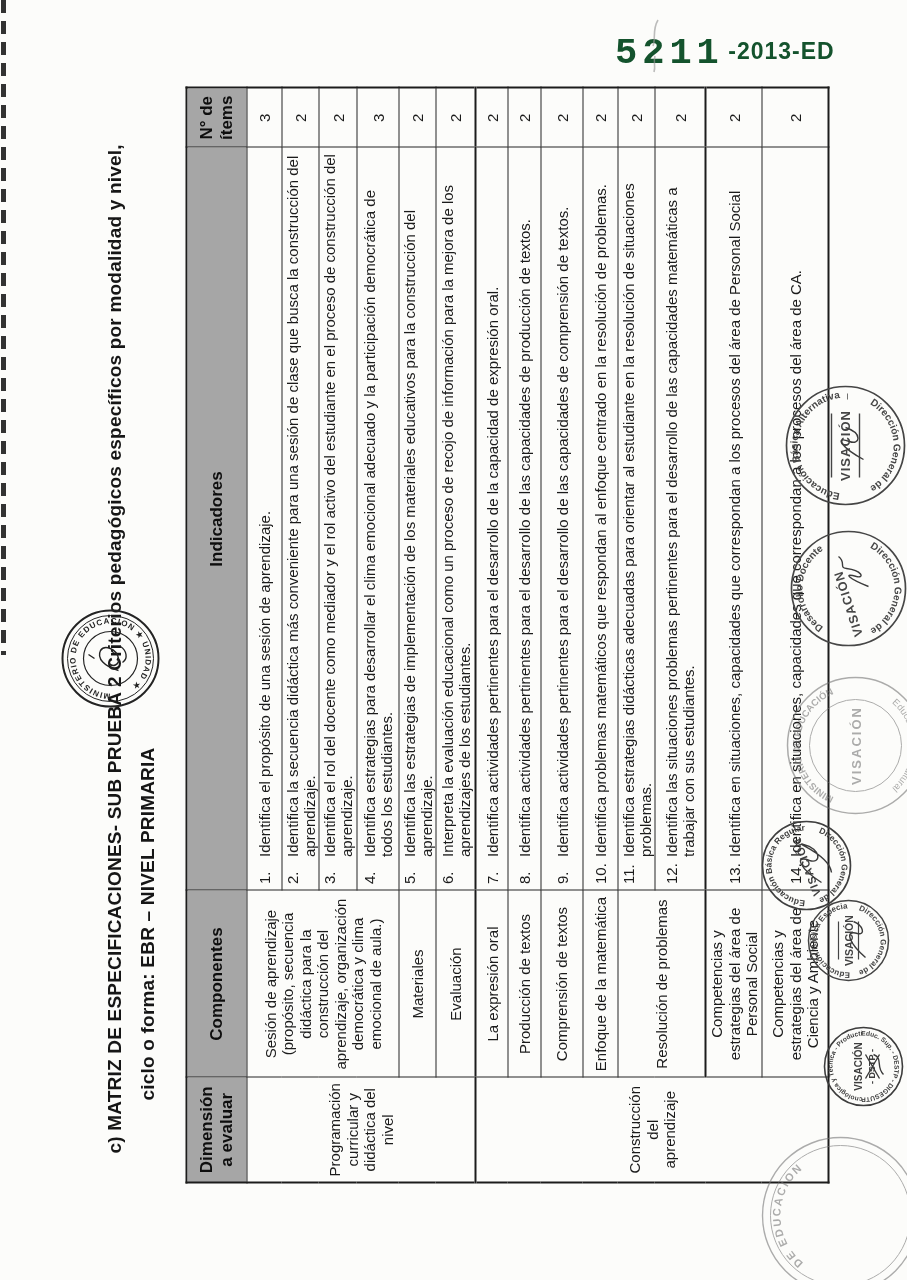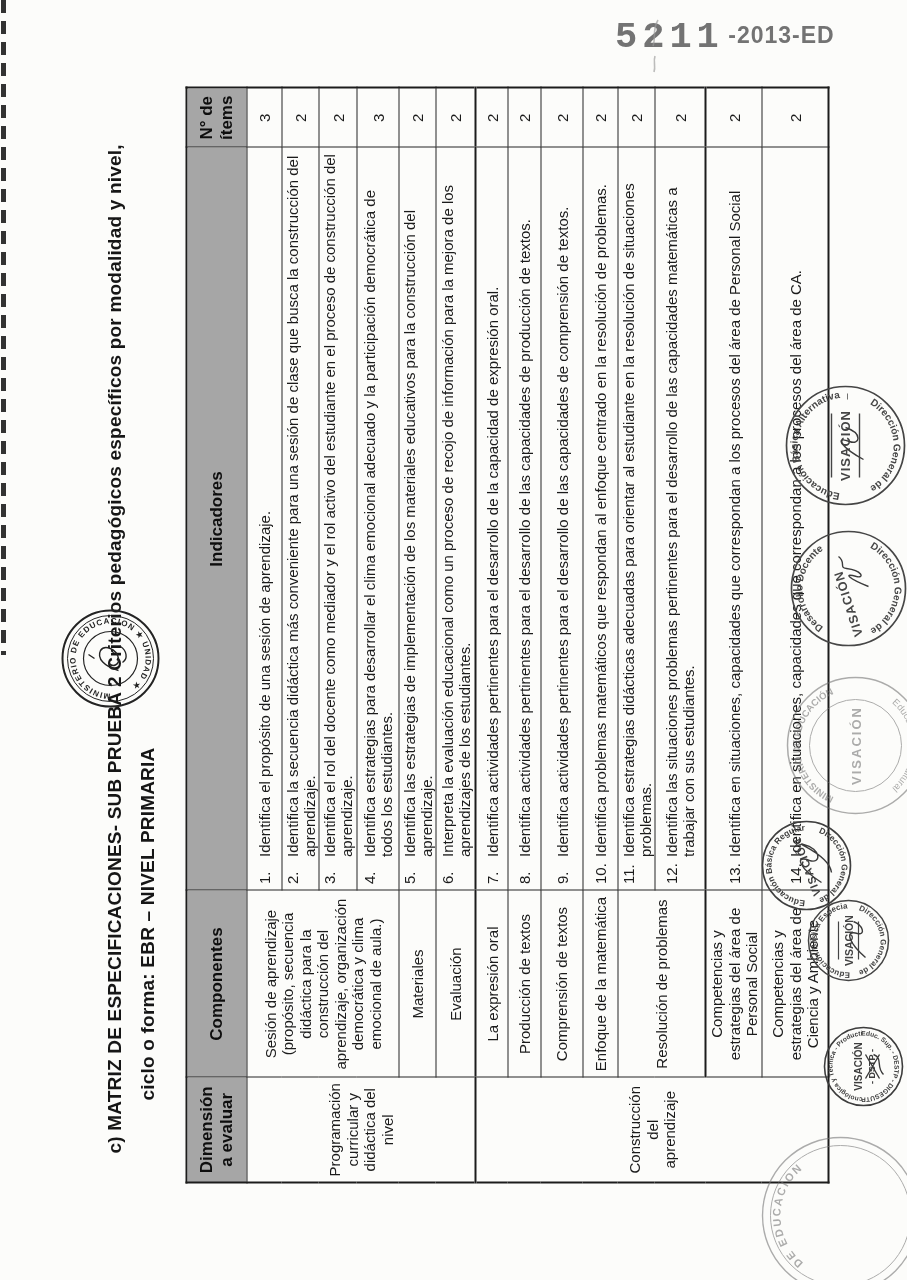--- a/index.html
+++ b/index.html
@@ -19,21 +19,21 @@
              text-align:center;white-space:pre-line;line-height:20px;}
   .matrix .dim,.matrix .comp{font-size:15px;line-height:17.5px;text-align:center;font-weight:normal;}
   .matrix .ind{font-size:15px;line-height:17px;}
   .matrix .ind .cellflex{display:flex;align-items:flex-start;}
   .matrix .num{flex:0 0 27px;padding-left:3px;}
   .matrix .txt{flex:1;padding-right:3px;}
   .matrix .items{font-size:15px;text-align:center;}
   .matrix tr.group td{border-top:2.5px solid #1c1c1c;}
   .matrix tr.group2 td{border-top:2px solid #1c1c1c;}
   
-  .pagenum{position:absolute;left:615px;top:16px;color:#737373;white-space:nowrap;}
+  .pagenum{position:absolute;left:615px;top:32px;color:#14532d;white-space:nowrap;}
   .pagenum .big{font-family:"Liberation Mono",monospace;font-weight:bold;font-size:37px;letter-spacing:5px;}
   .pagenum .suffix{font-size:23px;font-weight:bold;letter-spacing:1px;position:relative;top:-4px;}
   .scanline{position:absolute;left:1px;top:0;width:5px;height:655px;opacity:.8;
             background:repeating-linear-gradient(#000 0 13px,transparent 13px 21px);}
   .pencil{position:absolute;left:646px;top:16px;opacity:.65;}
   
   .stamp{position:absolute;}
   .stamp svg{display:block;}
   .sig{fill:none;stroke:#3c3c3c;stroke-width:1.4;}
 </style>

